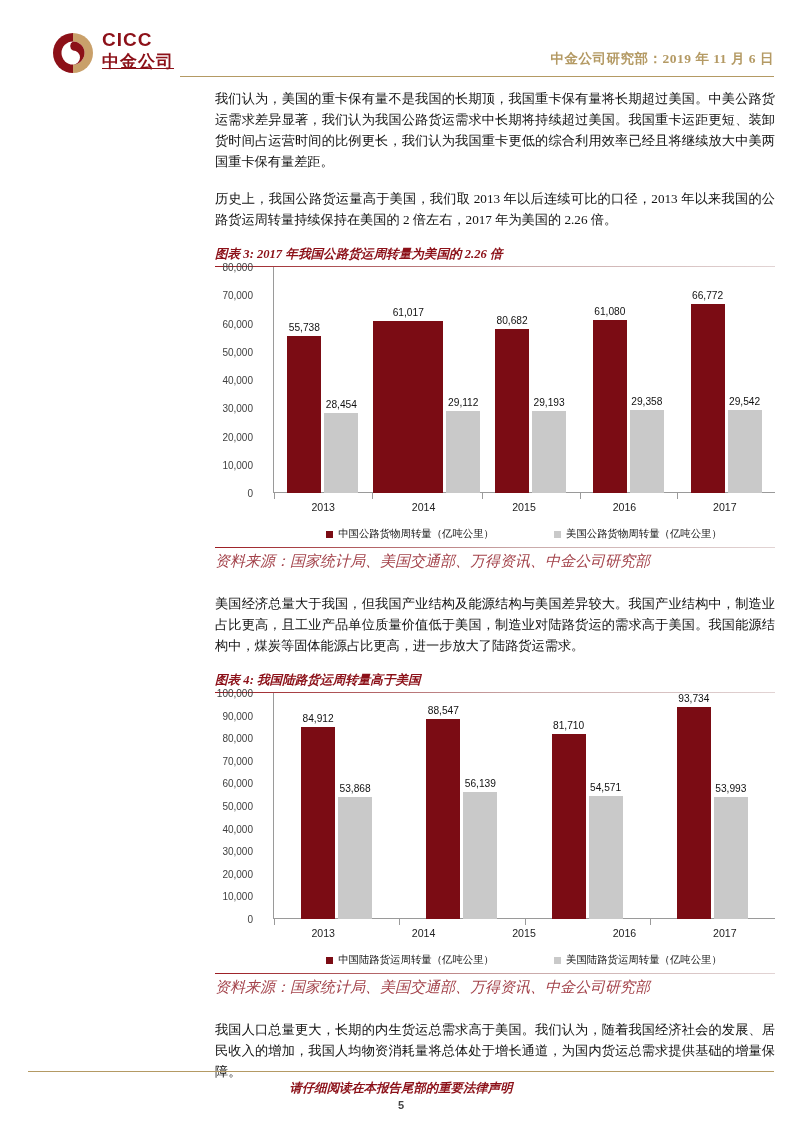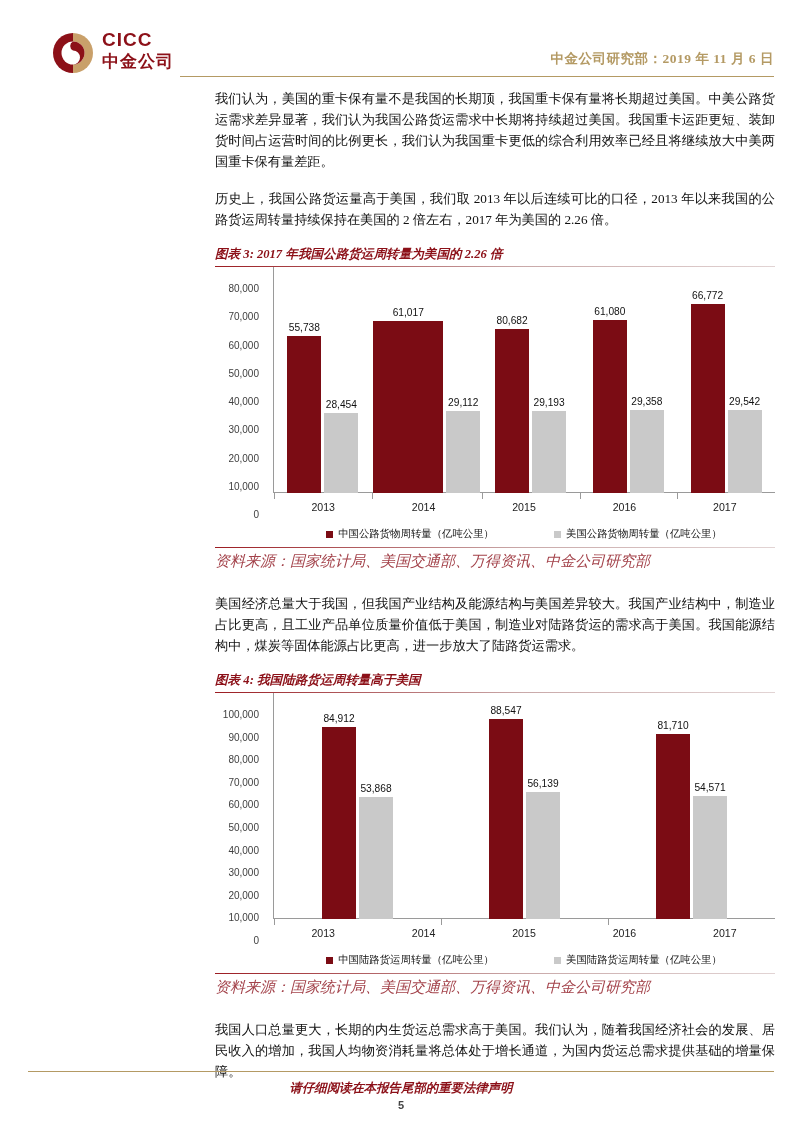--- a/index.html
+++ b/index.html
@@ -17,21 +17,21 @@
   .header{position:absolute;left:0;top:0;width:802px;height:88px;}
   .logo{position:absolute;left:52px;top:30px;width:145px;height:46px;}
   .logo-mark{position:absolute;left:0;top:2px;width:42px;height:42px;}
   .logo-text{position:absolute;left:50px;top:0px;}
   .logo-en{
     font-family:"Liberation Sans","DejaVu Sans",sans-serif;
     font-weight:bold;font-size:19px;letter-spacing:1px;color:#8C1018;line-height:20px;
   }
   .logo-cn{
     font-family:"Liberation Sans","DejaVu Sans",sans-serif;
-    font-weight:bold;font-size:17px;letter-spacing:1px;color:#8C1018;line-height:20px;margin-top:2px;
+    font-weight:bold;font-size:17px;letter-spacing:1px;color:#8C1018;line-height:20px;margin-top:2px;text-decoration:underline;
   }
   .header-right{
     position:absolute;right:28px;top:50px;
     font-family:"Liberation Serif","DejaVu Serif",serif;
     font-weight:bold;font-size:13.5px;color:#B49A64;letter-spacing:.5px;
     white-space:nowrap;
   }
   .header-rule{
     position:absolute;left:180px;top:76px;width:594px;height:1px;background:#B49A64;
   }
@@ -64,21 +64,21 @@
   
   .chart-wrap{position:relative;width:560px;}
   .chart{position:relative;width:560px;}
   .plot-row{display:flex;}
   .ylabels{
     width:58px;position:relative;
     font-family:"Liberation Sans","DejaVu Sans",sans-serif;
     font-size:10px;color:#404040;
   }
   .ylabels .yl{
-    position:absolute;right:14px;transform:translateY(-50%);white-space:nowrap;margin-top:21px;
+    position:absolute;right:20px;transform:translateY(-50%);white-space:nowrap;
   }
   .plot{
     position:relative;flex:1;
     border-left:1.4px solid #9a9a9a;
   }
   .baseline{position:absolute;left:0;right:0;bottom:0;height:1.2px;background:#9a9a9a;}
   .bars{position:absolute;left:0;right:0;bottom:0;top:0;display:flex;}
   .group{flex:1;position:relative;display:flex;align-items:flex-end;justify-content:center;}
   .group .tick{position:absolute;bottom:-6px;left:50%;width:1px;height:6px;background:#9a9a9a;}
   .group .tick.first{left:0;}
@@ -305,20 +305,31 @@
                     <div class="tick first"></div>
                     <div class="bar cn" style="height: 226px;">
                       <div class="fill" style="height: 184.665px; background: rgb(123, 12, 20);"></div>
                       <div class="vlabel" style="bottom: 187.665px;">81,710</div>
                     </div>
                     <div class="bar us" style="height: 226px;">
                       <div class="fill" style="height: 123.33px; background: rgb(201, 201, 201);"></div>
                       <div class="vlabel" style="bottom: 126.33px;">54,571</div>
                     </div>
                   </div>
+                  <div class="group">
+                    <div class="tick first"></div>
+                    <div class="bar cn" style="height: 226px;">
+                      <div class="fill" style="height: 211.839px; background: rgb(123, 12, 20);"></div>
+                      <div class="vlabel" style="bottom: 214.839px;">93,734</div>
+                    </div>
+                    <div class="bar us" style="height: 226px;">
+                      <div class="fill" style="height: 122.024px; background: rgb(201, 201, 201);"></div>
+                      <div class="vlabel" style="bottom: 125.024px;">53,993</div>
+                    </div>
+                  </div>
                 </div>
               </div>
             </div>
             <div class="xlabels">
               <div>2013</div>
               <div>2014</div>
               <div>2015</div>
               <div>2016</div>
               <div>2017</div>
             </div>

